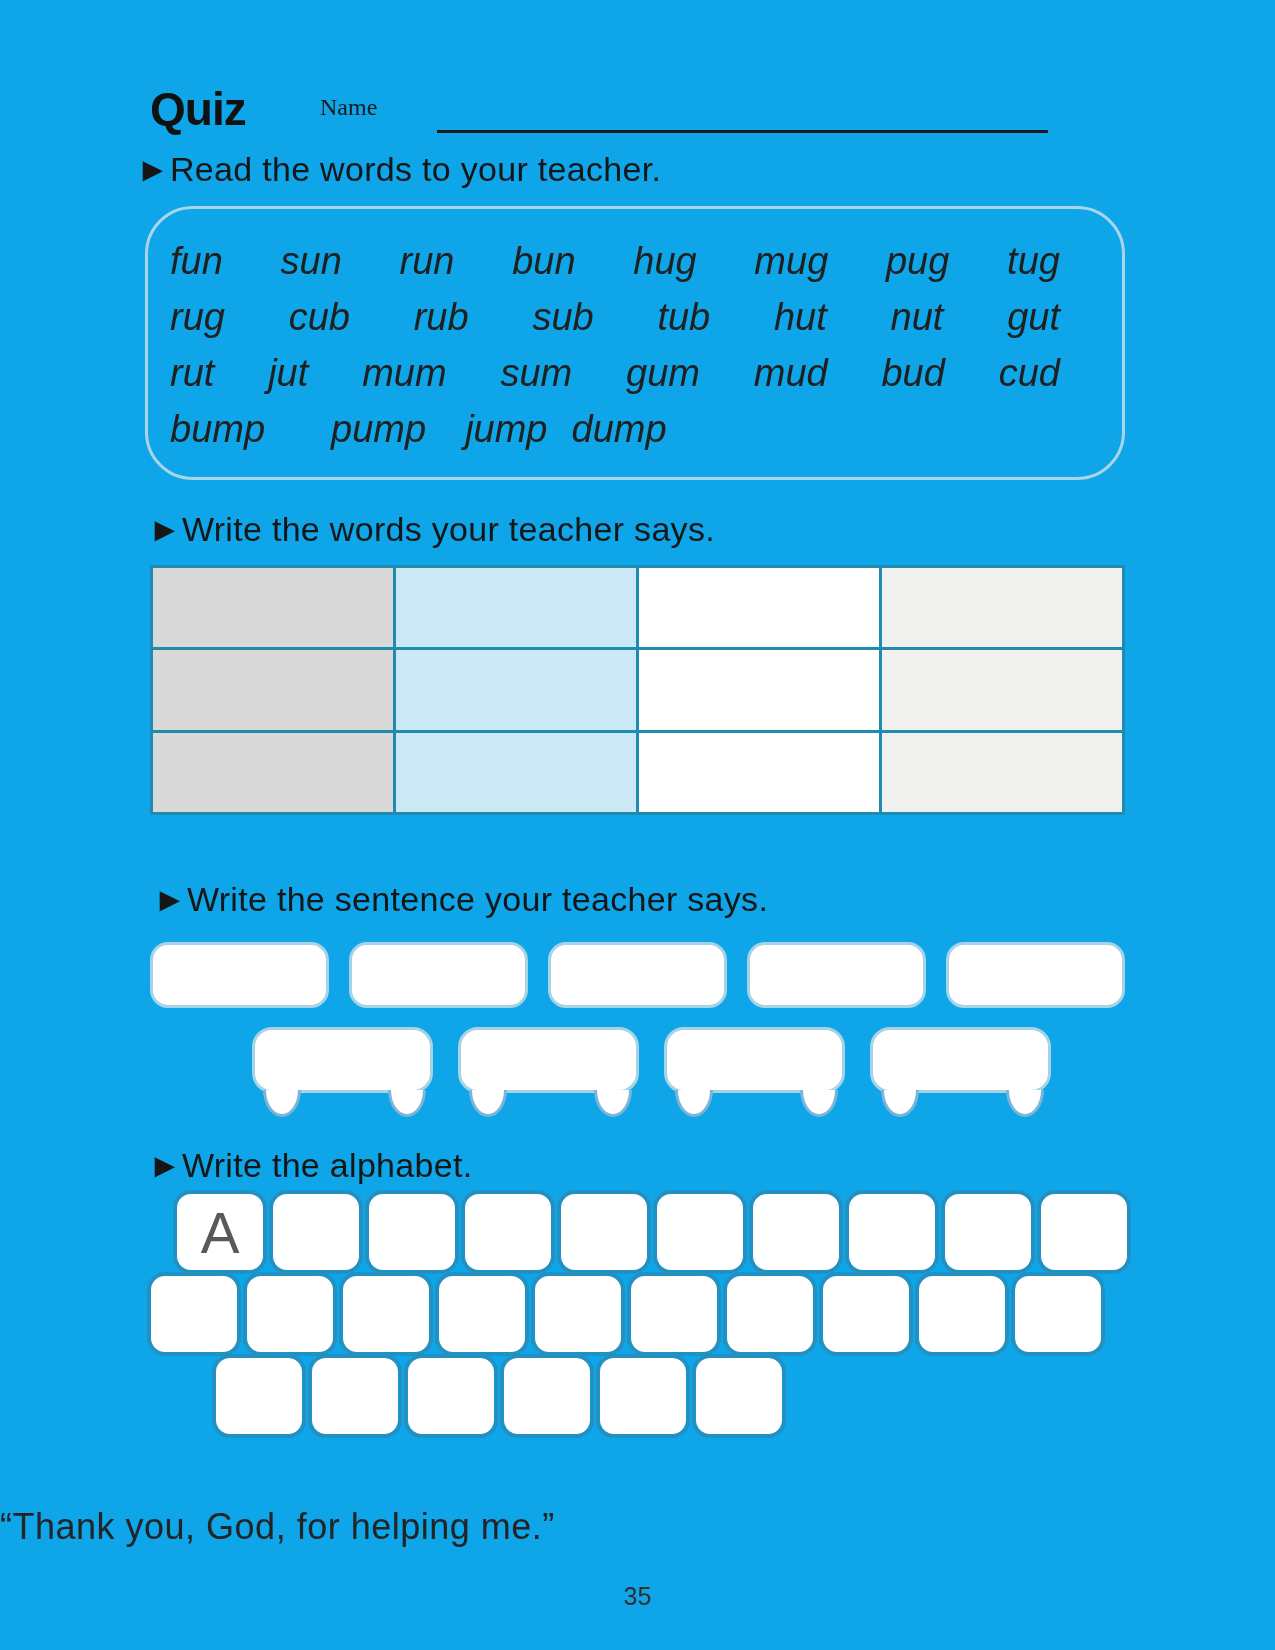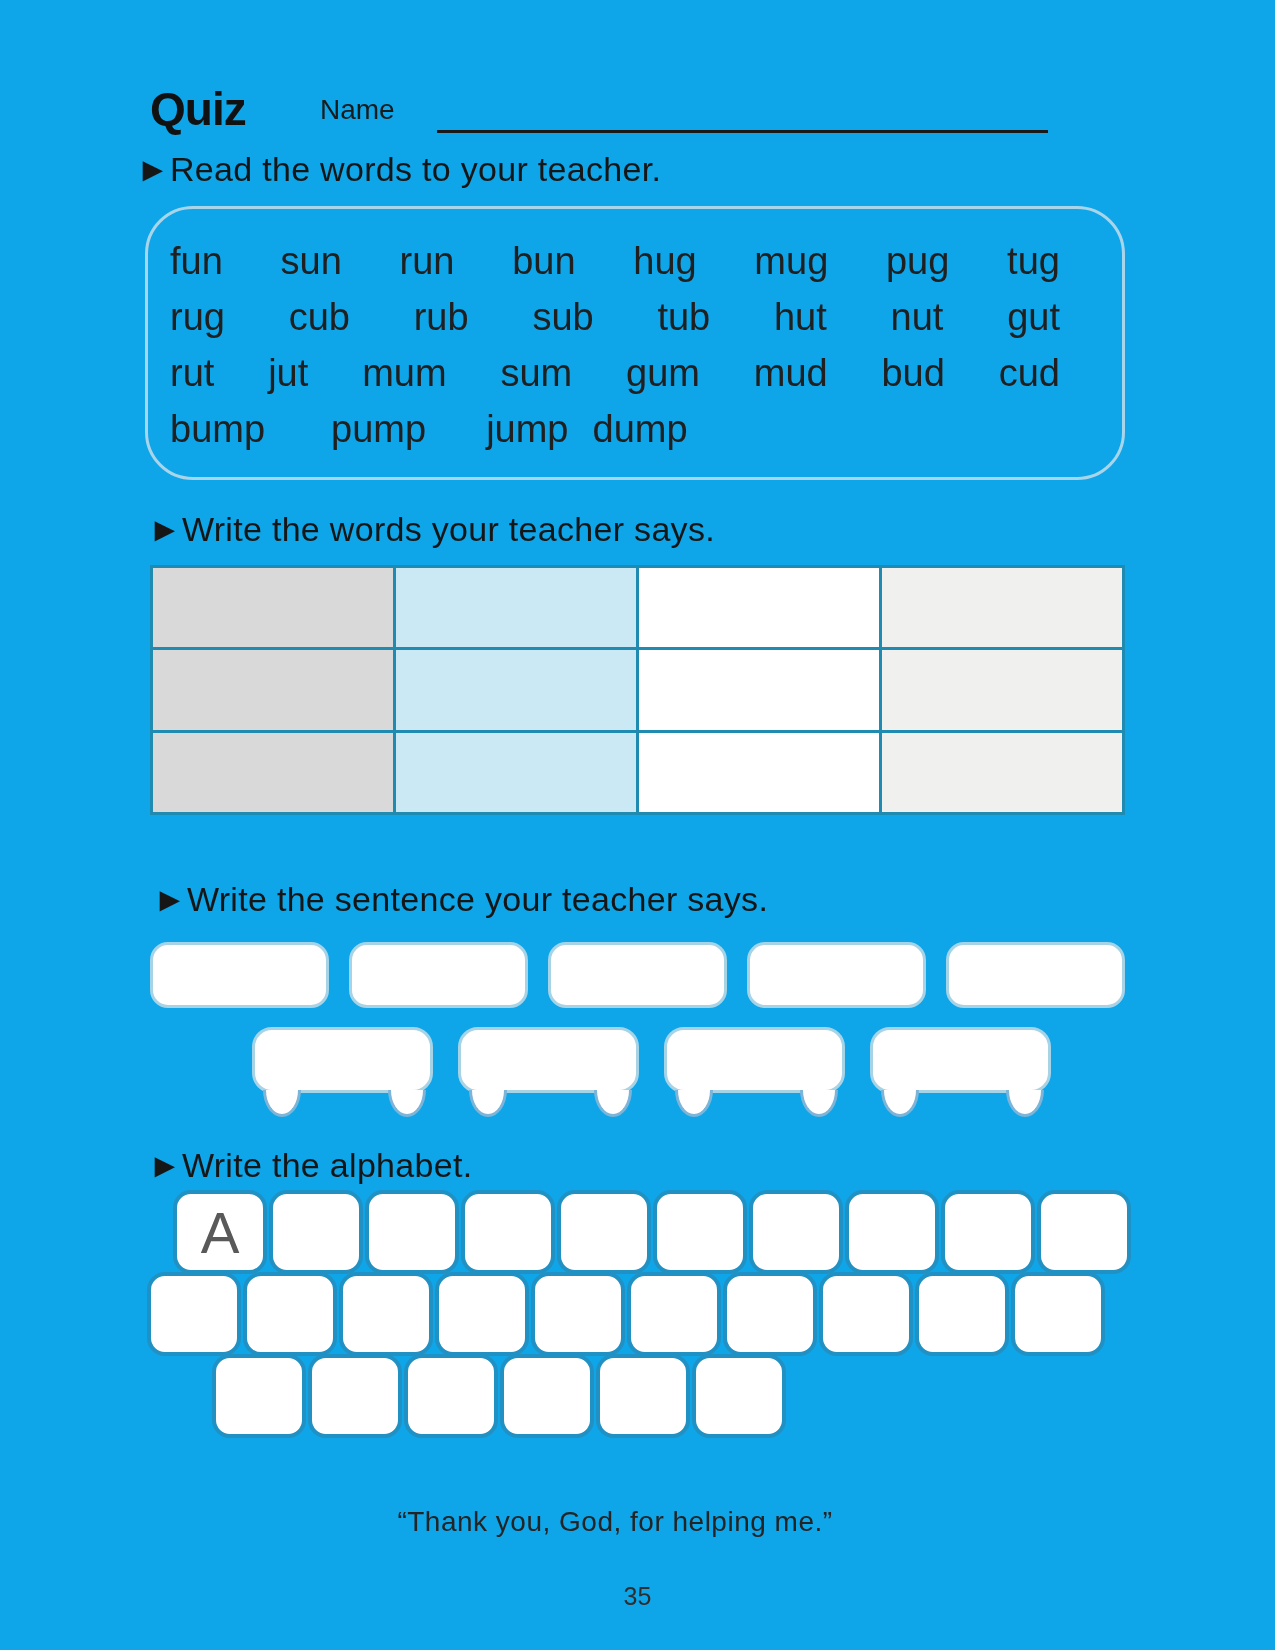--- a/index.html
+++ b/index.html
@@ -5,40 +5,40 @@
   html,body{margin:0;padding:0;background:#fff;}
   .page{
     position:relative; width:1275px; height:1650px; background:#0ea5e9;
     font-family:"Liberation Sans","DejaVu Sans",sans-serif; color:var(--text,#1c1c1c);
     overflow:hidden;
   }
   .abs{position:absolute;}
 
   
   .title{left:150px; top:82px; font-size:46px; font-weight:bold; letter-spacing:-1px; color:#111;}
-  .name-label{left:320px; top:94px; font-size:28px; color:#1b1b1b;}
+  .name-label{left:320px; top:94px; font-size:24px; color:#1b1b1b;font-family:Liberation Serif, serif;}
   .name-line{left:437px; top:96px; width:611px; height:34px; border-bottom:3px solid #1a1a1a;}
 
   
   .instruction{font-size:34px; color:#161616; letter-spacing:0.3px; white-space:nowrap;}
   .ins-1{left:136px; top:150px;}
   .ins-2{left:148px; top:510px;}
   .ins-3{left:153px; top:880px;}
   .ins-4{left:148px; top:1146px;}
 
   
   .word-box{
     left:145px; top:206px; width:980px; height:274px; box-sizing:border-box;
     border:3px solid var(--word-box-border,#a9d5ea); border-radius:48px;
-    padding:24px 62px 0 22px; display:flex; flex-direction:column;
+    padding:24px 62px 0 22px; display:flex; flex-direction:column;font-style:italic;
   }
   .word-row{display:flex; justify-content:space-between; align-items:center; height:56px; font-size:38px; color:#202020;}
   .word-row.row-3{justify-content:flex-start; }
   .word-row.row-3 .word:nth-child(1){margin-right:66px;text-align:right;}
-  .word-row.row-3 .word:nth-child(2){margin-right:60px;}
+  .word-row.row-3 .word:nth-child(2){margin-right:39px;}
   .word-row.row-3 .word:nth-child(3){margin-right:24px;}
 
   
   .answer-table{
     left:150px; top:565px; width:975px; height:250px; box-sizing:border-box;
     border:3px solid var(--table-border,#1f8bb0);
     display:flex; flex-direction:column;
   }
   .t-row{display:flex; flex:1;}
   .t-row:not(:last-child){border-bottom:3px solid var(--table-border,#1f8bb0);}
@@ -72,21 +72,21 @@
   .key-row-1{margin-left:147px;}
   .key-row-2{margin-left:212px;}
   .key{
     width:94px; height:84px; box-sizing:border-box; margin-right:2px;
     border:4px solid var(--key-border,#2191c4); border-radius:18px; background:#fff;
     display:flex; align-items:center; justify-content:center;
   }
   .key.filled{font-size:58px; color:var(--first-letter-color,#595959);}
 
   
-  .footer-quote{left:0px; top:1506px; width:1230px; text-align:center; font-size:28px; color:#242424; letter-spacing:0.5px;}
+  .footer-quote{left:0px; top:1506px; width:1230px; font-size:36px; color:#242424; letter-spacing:0.5px;}
   .page-number{left:0px; top:1582px; width:1275px; text-align:center; font-size:25px; color:#2e2e2e;}
 </style>
 </head>
 <body>
 
 <div class="page" style="--word-box-border: #a9d5ea; --table-border: #1f8bb0; --sentence-box-border: #a7d3e6; --wheel: #7db5d8; --key-border: #2191c4; --text: #1c1c1c; --first-letter-color: #595959;">
 
   <div class="abs title">Quiz</div>
   <div class="abs name-label">Name</div>
   <div class="abs name-line"></div>

